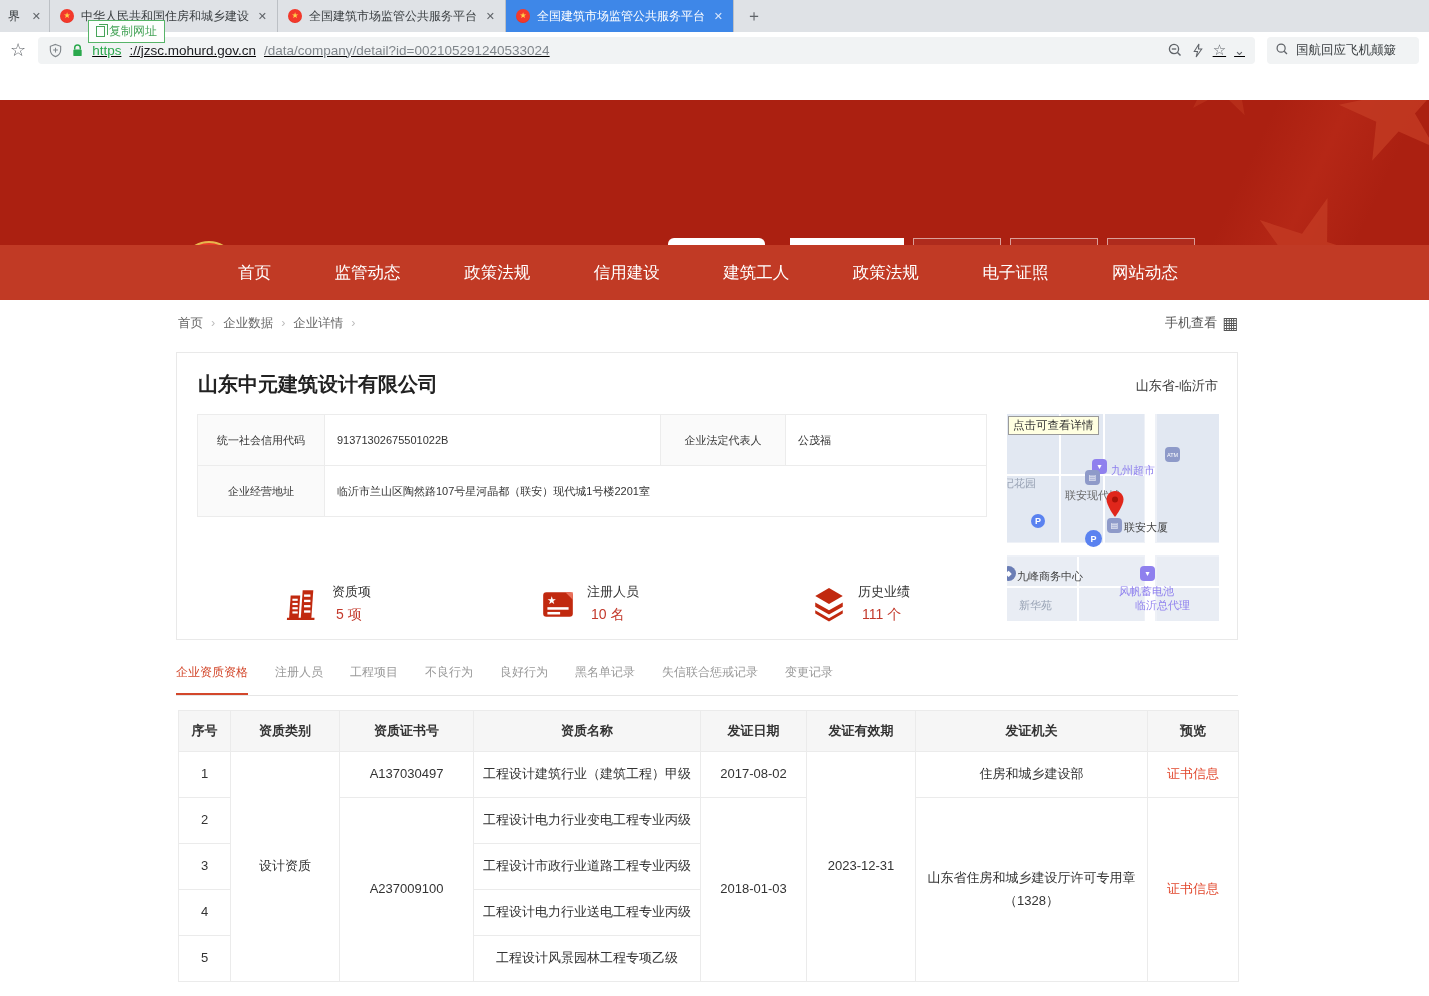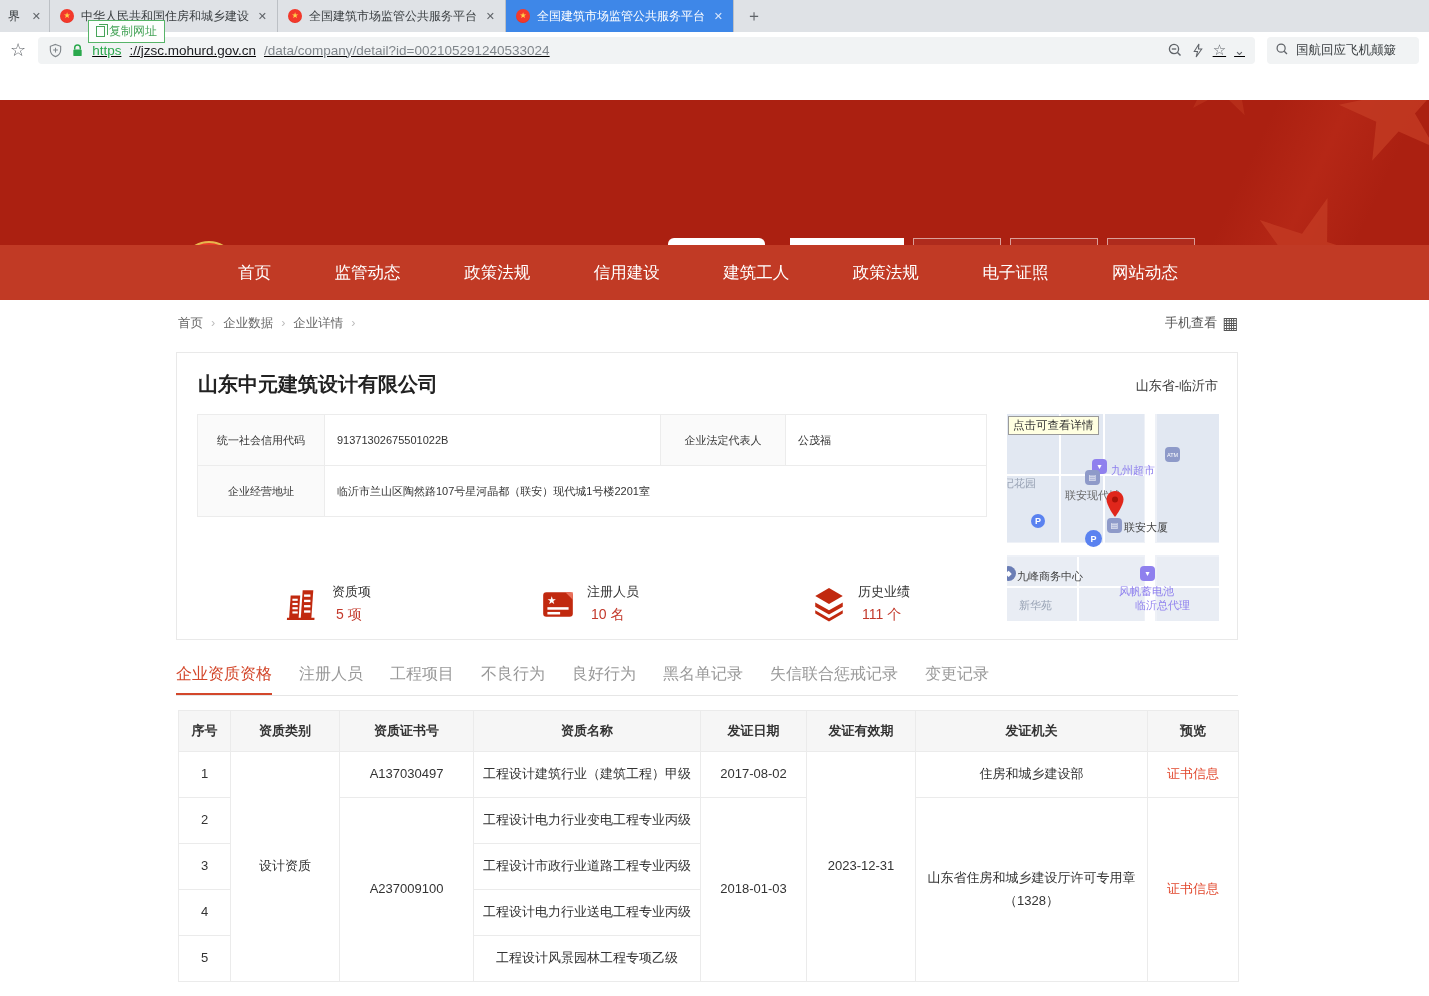--- a/index.html
+++ b/index.html
@@ -80,21 +80,21 @@
   .faded { color:#99a3b5; }
   .poi { position:absolute; width:15px; height:15px; border-radius:4px; display:flex; align-items:center; justify-content:center; color:#fff; font-size:8px; }
   .poi.pu { background:#8f80ee; }
   .poi.bl { background:#8e9ac9; }
   .pmark { position:absolute; width:14px; height:14px; border-radius:50%; background:#5a82f0; color:#fff; font-size:9px; font-weight:bold; display:flex; align-items:center; justify-content:center; }
   .map-tip { position:absolute; left:1px; top:2px; background:#ffffe1; border:1px solid #9a9a9a; font-size:11.5px; color:#333; padding:1px 4px; z-index:5; }
   .pin { position:absolute; z-index:4; }
 
   
   .sec-tabs { position:absolute; top:664px; left:176px; width:1062px; height:32px; border-bottom:1px solid #e6e6e6; display:flex; gap:27px; }
-  .sec-tab { font-size:16px; color:#999; padding-bottom:10px; cursor:pointer; }
+  .sec-tab { font-size:12px; color:#999; padding-bottom:10px; cursor:pointer; }
   .sec-tab.active { color:#d3472b; border-bottom:2px solid #d3472b; }
 
   
   .cert { position:absolute; top:710px; left:178px; width:1060px; border-collapse:collapse; table-layout:fixed; }
   .cert th { background:#f6f6f6; font-size:13px; color:#333; height:41px; border:1px solid #ebebeb; font-weight:bold; }
   .cert td { font-size:13px; color:#333; height:46px; border:1px solid #ebebeb; text-align:center; padding:4px 6px; line-height:1.7; }
   .cert .link { color:#e2492f; cursor:pointer; }
 </style>
 </head>
 <body>

